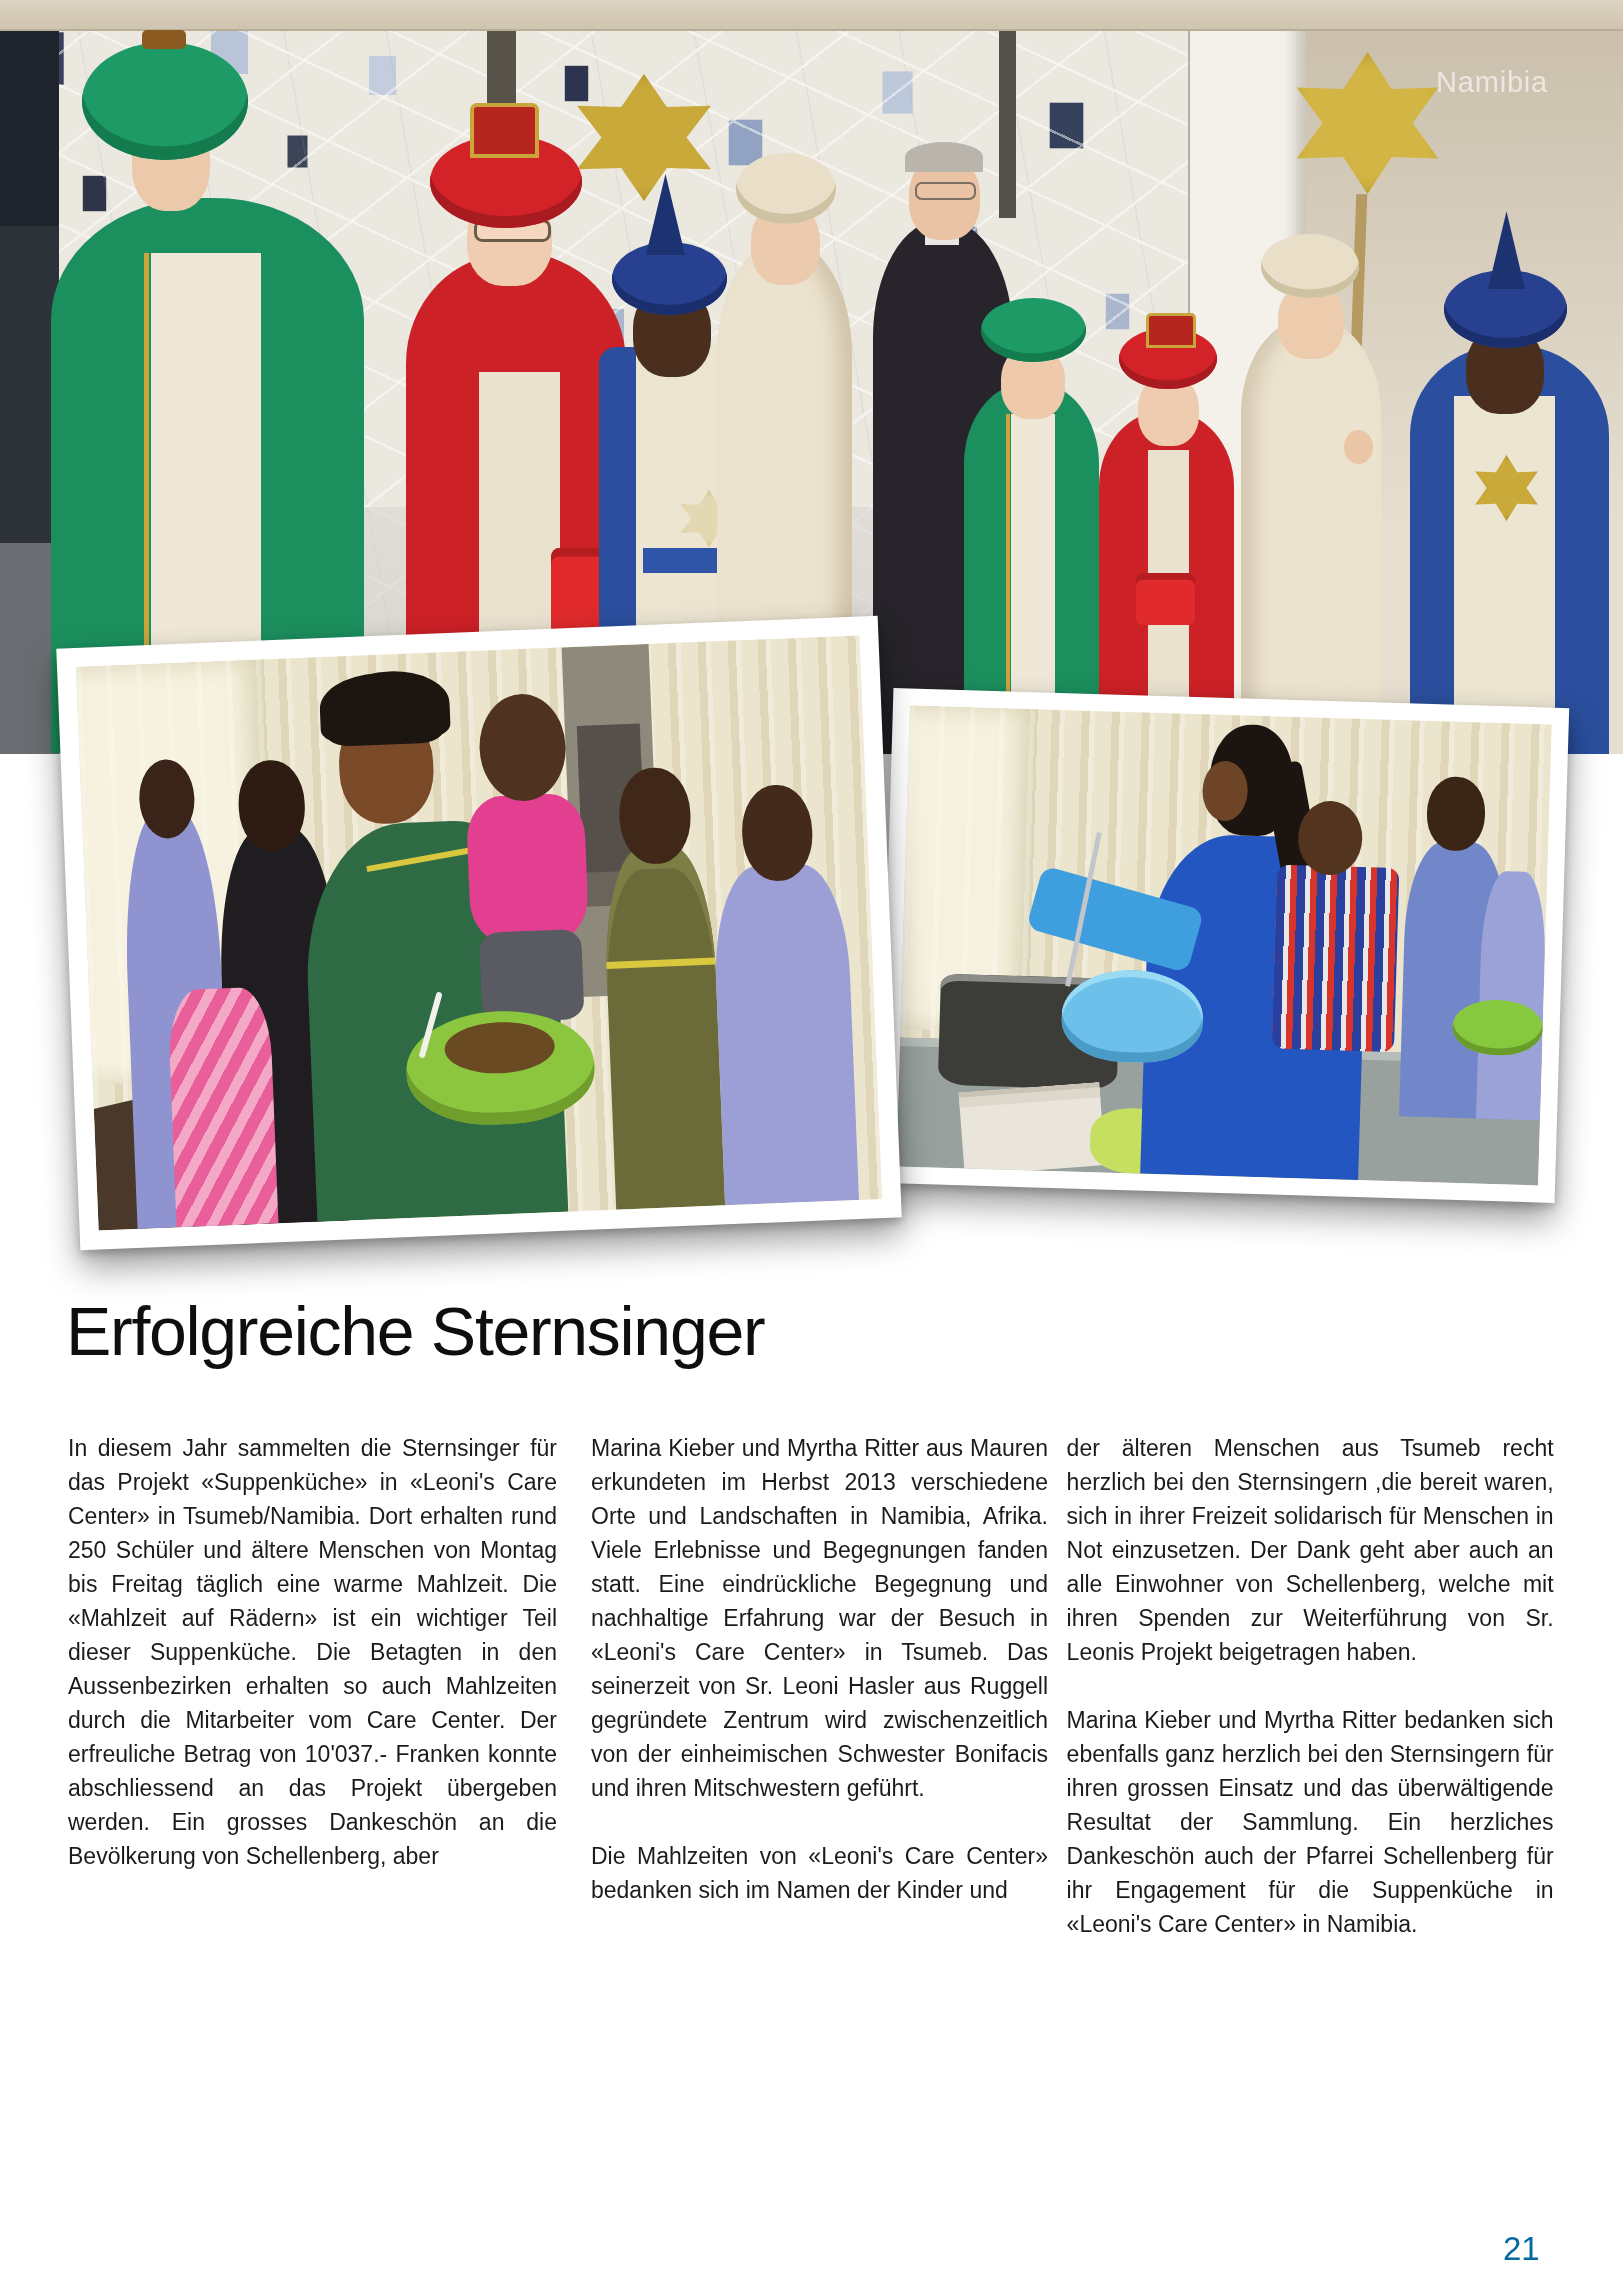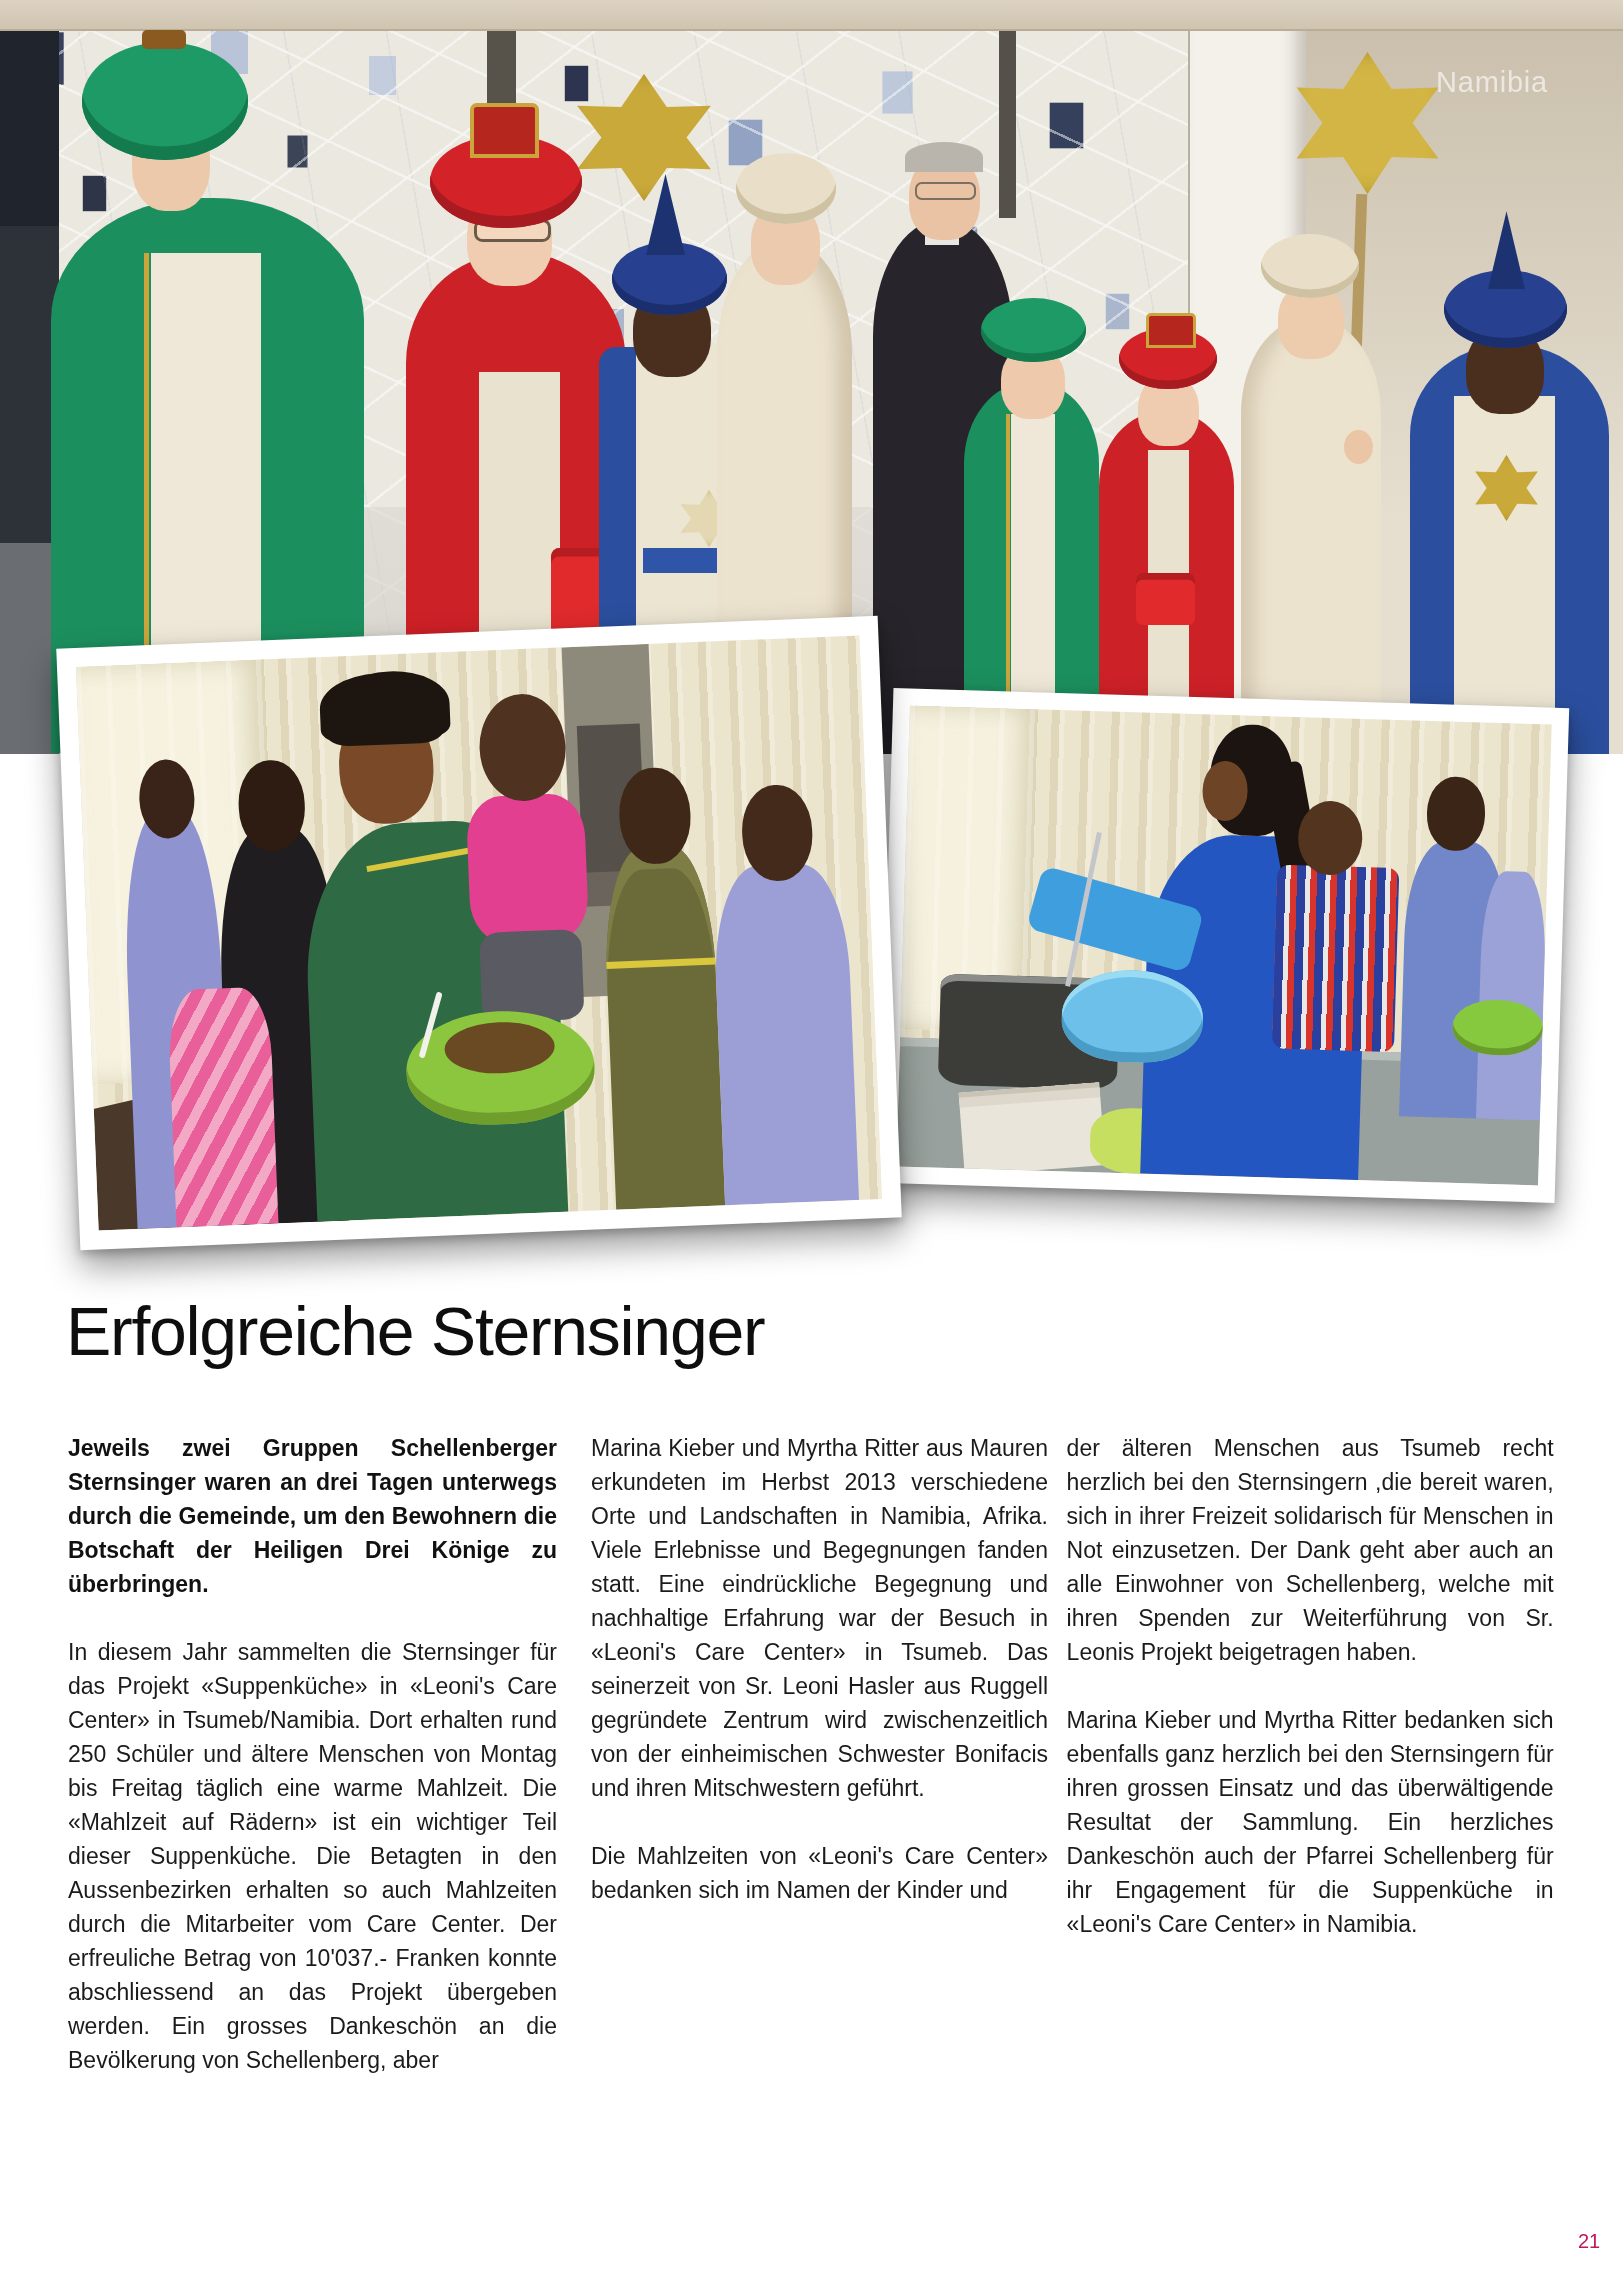--- a/index.html
+++ b/index.html
@@ -45,21 +45,21 @@
   .pphoto{position:absolute;overflow:hidden;background:
      repeating-linear-gradient(90deg,#ece5cd 0 22px,#e0d7ba 22px 30px);}
   .corr{position:absolute;inset:0;background:repeating-linear-gradient(90deg,rgba(255,255,255,.25) 0 5px,rgba(0,0,0,0) 5px 30px);}
   
   .headline{left:66px;top:1292px;font-size:68px;letter-spacing:-1.3px;color:#0e0e0e;white-space:nowrap;}
   .cols{left:68px;top:1431px;width:1485px;display:flex;color:#1b1b1b;
         font-size:23px;line-height:34px;text-align:justify;}
   .col{flex:0 0 auto;}
   .col p{margin:0 0 34px 0;}
   .intro{font-weight:bold;color:#111;}
-  .pagenum{left:1578px;top:2230px;font-size:20px;color:#be185d;}
+  .pagenum{left:1503px;top:2230px;font-size:33px;color:#0369a1;}
 </style>
 </head>
 <body>
 
 <div class="a hero">
   <div class="a shard"></div>
   <div class="a weblines"></div>
   <div class="a shade"></div>
   <div class="a darkedge"></div>
   <div class="a fram}H framH"></div>
@@ -207,21 +207,20 @@
     <div class="a" style="left:25%;top:56%;width:22%;height:20%;background:#6cc0ea;border-radius:50% 50% 44% 44%;box-shadow:inset 0 6.8px 0 #9adbf4, inset 0 -10px 0 #4a9cc6;"></div>
     <div class="a" style="left:58%;top:32%;width:19%;height:40%;background:repeating-linear-gradient(90deg,#2b3f9e 0 8.5px,#e8e8e8 8.5px 13.5px,#d8342c 13.5px 20px);border-radius:12px;"></div>
     <div class="a" style="left:61%;top:18%;width:10%;height:16%;background:#53351f;border-radius:50%;"></div>
   </div>
 </div>
 
 <div class="a headline">Erfolgreiche Sternsinger</div>
 
 <div class="a cols">
   <div class="col" style="width:489px;margin-right:34px;">
-    <p class="intro">Jeweils zwei Gruppen Schellenberger Sternsinger waren an drei Tagen unterwegs durch die Gemeinde, um den Bewohnern die Botschaft der Heiligen Drei Könige zu überbringen.</p>
     <p>In diesem Jahr sammelten die Sternsinger für das Projekt «Suppenküche» in «Leoni's Care Center» in Tsumeb/Namibia. Dort erhalten rund 250 Schüler und ältere Menschen von Montag bis Freitag täglich eine warme Mahlzeit. Die «Mahlzeit auf Rädern» ist ein wichtiger Teil dieser Suppenküche. Die Betagten in den Aussenbezirken erhalten so auch Mahlzeiten durch die Mitarbeiter vom Care Center. Der erfreuliche Betrag von 10'037.- Franken konnte abschliessend an das Projekt übergeben werden. Ein grosses Dankeschön an die Bevölkerung von Schellenberg, aber</p>
   </div>
   <div class="col" style="width:457px;margin-right:18.6px;">
     <p>Marina Kieber und Myrtha Ritter aus Mauren erkundeten im Herbst 2013 verschiedene Orte und Landschaften in Namibia, Afrika. Viele Erlebnisse und Begegnungen fanden statt. Eine eindrückliche Begegnung und nachhaltige Erfahrung war der Besuch in «Leoni's Care Center» in Tsumeb. Das seinerzeit von Sr. Leoni Hasler aus Ruggell gegründete Zentrum wird zwischenzeitlich von der einheimischen Schwester Bonifacis und ihren Mitschwestern geführt.</p>
     <p>Die Mahlzeiten von «Leoni's Care Center» bedanken sich im Namen der Kinder und</p>
   </div>
   <div class="col" style="width:487px;">
     <p>der älteren Menschen aus Tsumeb recht herzlich bei den Sternsingern ,die bereit waren, sich in ihrer Freizeit solidarisch für Menschen in Not einzusetzen. Der Dank geht aber auch an alle Einwohner von Schellenberg, welche mit ihren Spenden zur Weiterführung von Sr. Leonis Projekt beigetragen haben.</p>
     <p>Marina Kieber und Myrtha Ritter bedanken sich ebenfalls ganz herzlich bei den Sternsingern für ihren grossen Einsatz und das überwältigende Resultat der Sammlung. Ein herzliches Dankeschön auch der Pfarrei Schellenberg für ihr Engagement für die Suppenküche in «Leoni's Care Center» in Namibia.</p>
   </div>

